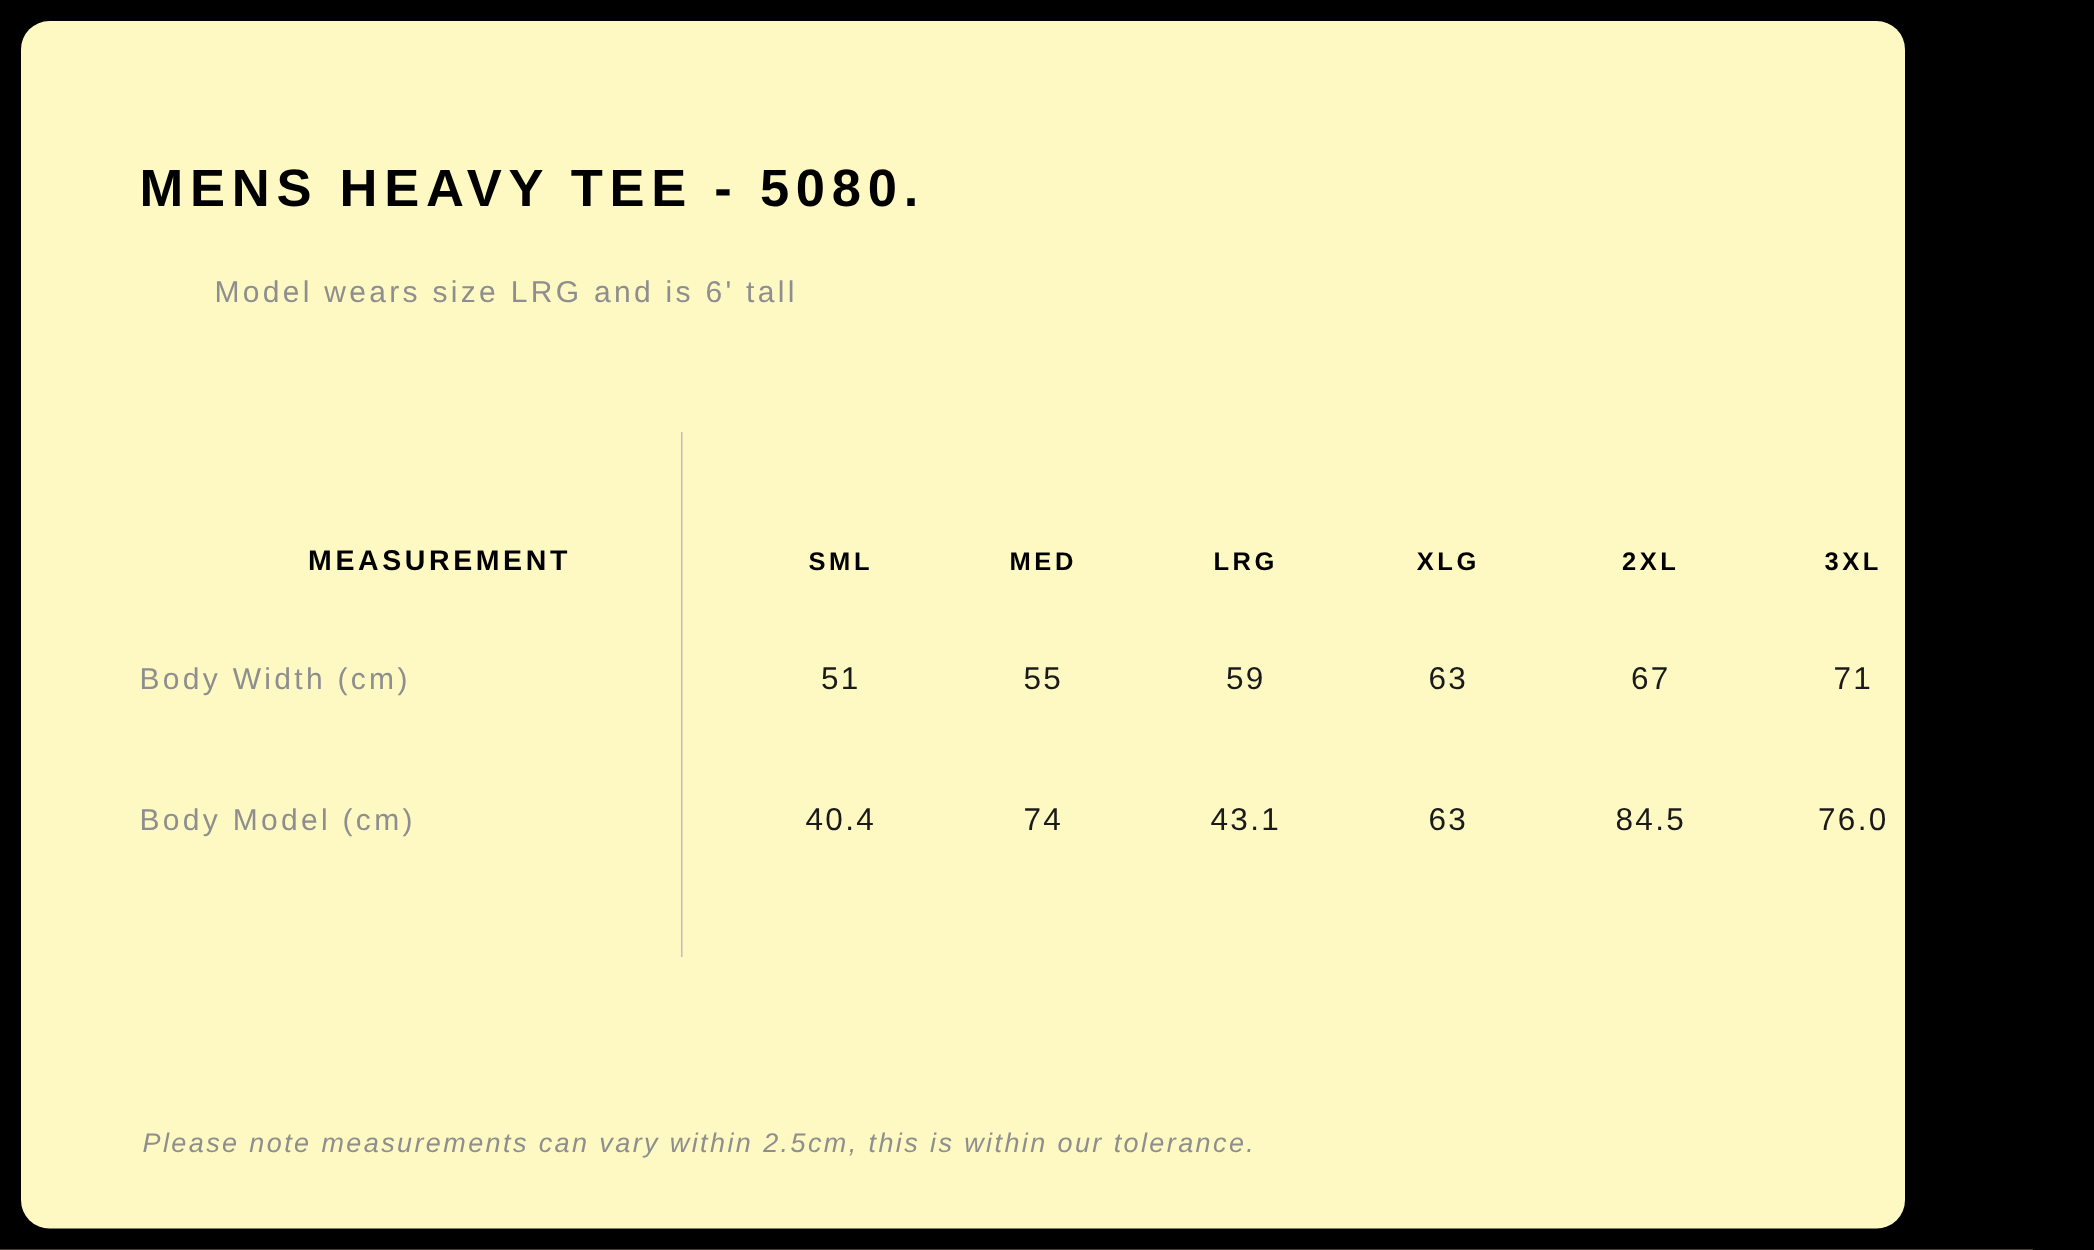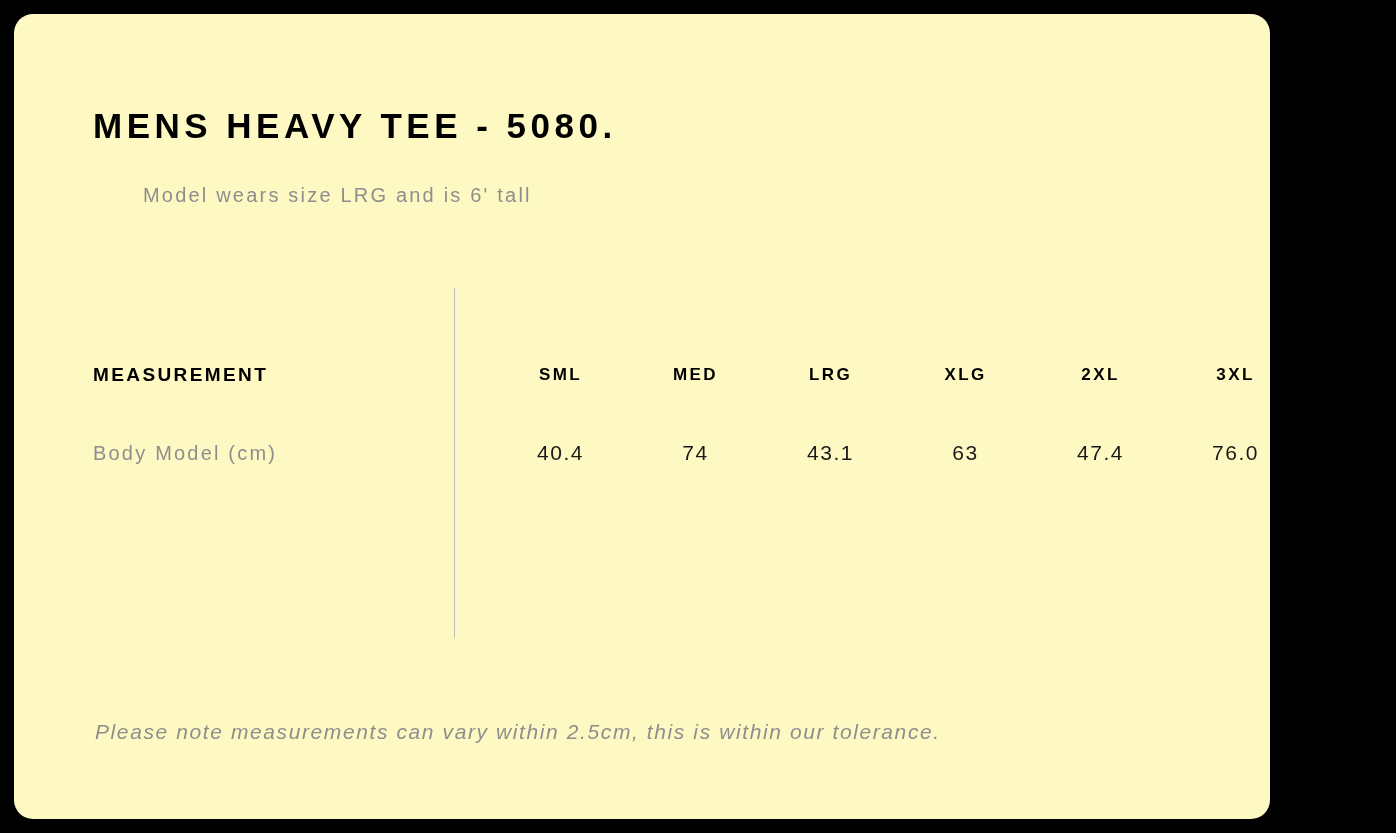--- a/index.html
+++ b/index.html
@@ -68,21 +68,21 @@
     table-layout: fixed;
   }
   table.size-table th,
   table.size-table td {
     padding: 0;
     border: none;
   }
   .col-measure { width: 400px; }
   .col-size { width: 135px; }
   th.hdr-measure {
-    text-align: left;
+    text-align: center;
     font-size: 19px;
     font-weight: bold;
     letter-spacing: 2.4px;
     color: #000000;
     height: 62px;
     vertical-align: middle;
   }
   th.hdr-size {
     text-align: center;
     font-size: 17px;
@@ -104,22 +104,22 @@
     text-align: center;
     font-size: 21px;
     letter-spacing: 1.5px;
     color: #1a1a1a;
     height: 94px;
     vertical-align: middle;
   }
   .note {
     position: absolute;
     left: 2px;
-    top: 706px;
-    font-size: 21px;
+    top: 738px;
+    font-size: 18px;
     font-style: italic;
     letter-spacing: 1.6px;
     color: #8e8e8e;
     white-space: nowrap;
   }
 </style>
 </head>
 <body>
 
 <div class="page">
@@ -146,26 +146,35 @@
           <th class="hdr-size">SML</th>
           <th class="hdr-size">MED</th>
           <th class="hdr-size">LRG</th>
           <th class="hdr-size">XLG</th>
           <th class="hdr-size">2XL</th>
           <th class="hdr-size">3XL</th>
         </tr>
       </thead>
       <tbody>
         <tr>
+          <td class="row-label">Body Width (cm)</td>
+          <td class="cell">51</td>
+          <td class="cell">55</td>
+          <td class="cell">59</td>
+          <td class="cell">63</td>
+          <td class="cell">67</td>
+          <td class="cell">71</td>
+        </tr>
+        <tr>
           <td class="row-label">Body Model (cm)</td>
           <td class="cell">40.4</td>
           <td class="cell">74</td>
           <td class="cell">43.1</td>
           <td class="cell">63</td>
-          <td class="cell">47.4</td>
+          <td class="cell">84.5</td>
           <td class="cell">76.0</td>
         </tr>
       </tbody>
     </table>
 
     <div class="note">Please note measurements can vary within 2.5cm, this is within our tolerance.</div>
 
   </div>
 </div>
 

